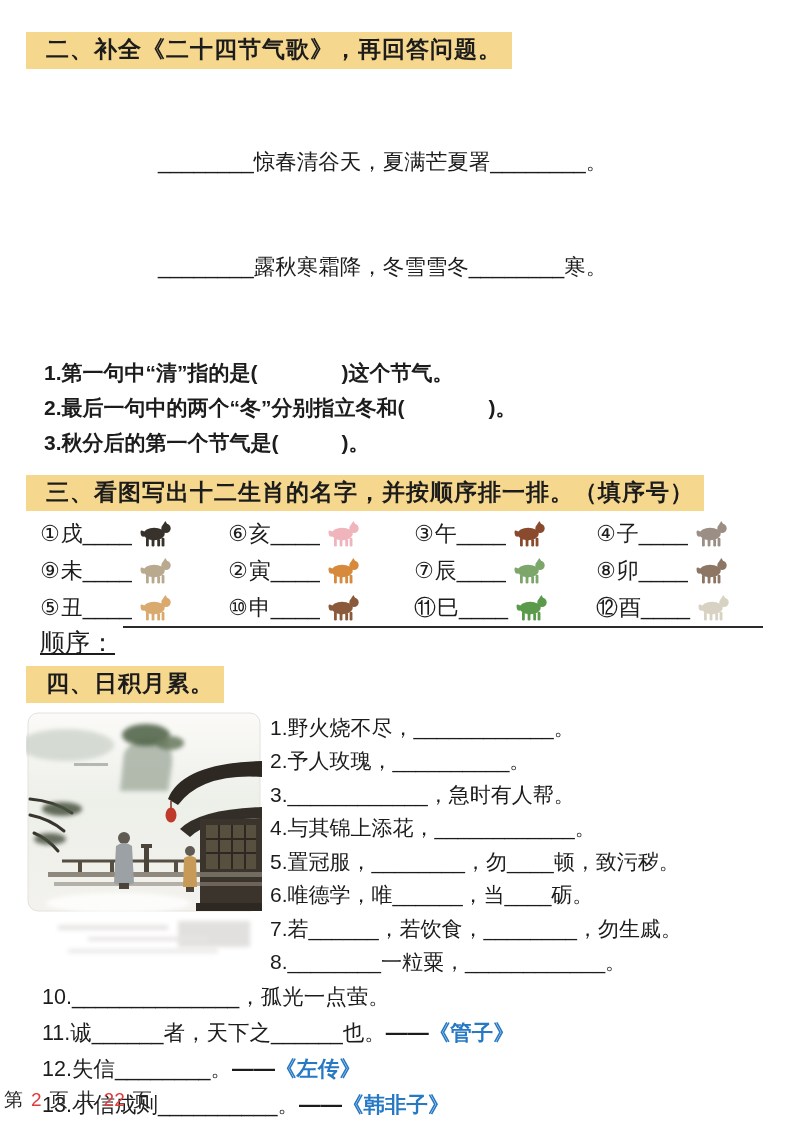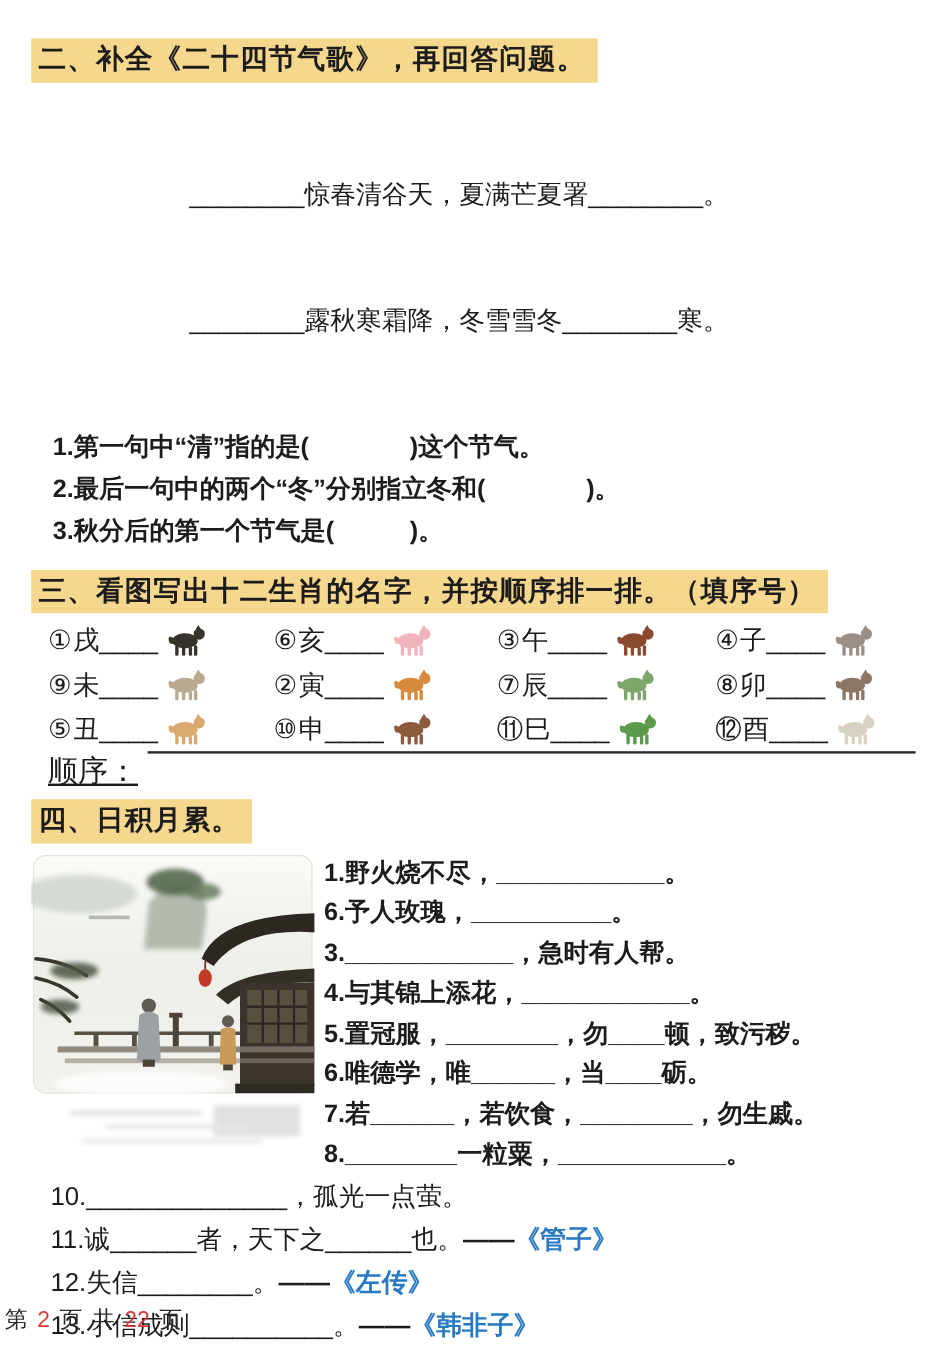--- a/index.html
+++ b/index.html
@@ -1,33 +1,33 @@
 <!DOCTYPE html>
 <html style="--hl: #f6d78e; --blue: #2779c4; --red: #e03a3a;"><head>
 <meta charset="utf-8">
 <style>
   html,body{margin:0;padding:0;background:#ffffff;}
   body{font-family:"Liberation Sans","DejaVu Sans",sans-serif;color:#1c1c1c;}
   .page{width:793px;height:1121px;position:relative;overflow:hidden;background:#fff;
         padding:32px 26px 0 26px;box-sizing:border-box;}
   .hl{display:inline-block;background:var(--hl,#f6d78e);font-weight:bold;font-size:23px;
-      padding:4px 10px 5px 6px;letter-spacing:1px;line-height:1.2;}
+      padding:4px 10px 5px 20px;letter-spacing:1px;line-height:1.2;}
   .sec-head{margin:0 0 2px 0;}
   .song{margin:6px 0 0 132px;font-size:21.5px;line-height:35px;white-space:pre-wrap;}
   .questions{margin-left:18px;font-weight:bold;}
   .q{font-size:21px;line-height:35px;white-space:pre-wrap;}
   .zgrid{display:grid;grid-template-columns:188px 186px 182px 1fr;margin:4px 0 0 14px;}
   .zitem{display:flex;align-items:center;height:37px;font-size:22px;}
   .z-num{margin-right:1px;}
   .z-blank{letter-spacing:0;text-align:right;}
   .z-animal{display:inline-flex;margin-left:4px;}
   .z-animal svg{width:40px;height:32px;}
   .order{display:flex;align-items:flex-start;margin-left:14px;font-size:25px;height:34px;text-decoration:underline;}
   .order-line{flex:1;border-bottom:2px solid #2a2a2a;margin:0 4px 5px 8px;}
-  .s4wrap{display:flex;margin-top:6px;font-weight:bold;}
+  .s4wrap{display:flex;margin-top:6px;}
   .paint{width:244px;flex:none;padding-top:2px;}
   .s4right{flex:1;font-size:21px;padding-top:2px;}
   .s4right .line{line-height:33.5px;white-space:nowrap;}
   .s4bottom{font-size:21.5px;margin-left:16px;}
   .s4bottom .line{line-height:36px;white-space:nowrap;}
   .dash{font-weight:bold;}
   .source{color:var(--blue,#2779c4);font-weight:bold;}
   .footer{position:absolute;bottom:8px;left:0;right:0;font-size:19px;color:#2a2a2a;}
   .footer span{margin:0 4px;}
   .footer .num{color:var(--red,#e03a3a);}
@@ -350,21 +350,21 @@
         <g opacity=".16" filter="url(#pgSoft)">
           <rect x="152" y="210" width="72" height="26" fill="#4a443a"></rect>
           <rect x="32" y="214" width="110" height="5" fill="#6a645a"></rect>
           <rect x="62" y="226" width="120" height="4" fill="#6a645a"></rect>
           <rect x="42" y="238" width="150" height="4" fill="#7a746a"></rect>
         </g>
       </svg>
     </div>
     <div class="s4right">
         <div class="line">1.野火烧不尽，____________。</div>
-        <div class="line">6.予人玫瑰，__________。</div>
+        <div class="line">2.予人玫瑰，__________。</div>
         <div class="line">3.____________，急时有人帮。</div>
         <div class="line">4.与其锦上添花，____________。</div>
         <div class="line">5.置冠服，________，勿____顿，致污秽。</div>
         <div class="line">6.唯德学，唯______，当____砺。</div>
         <div class="line">7.若______，若饮食，________，勿生戚。</div>
         <div class="line">8.________一粒粟，____________。</div>
       </div>
   </div>
   <div class="s4bottom">
       <div class="line"><span>10.______________，孤光一点萤。</span></div>

